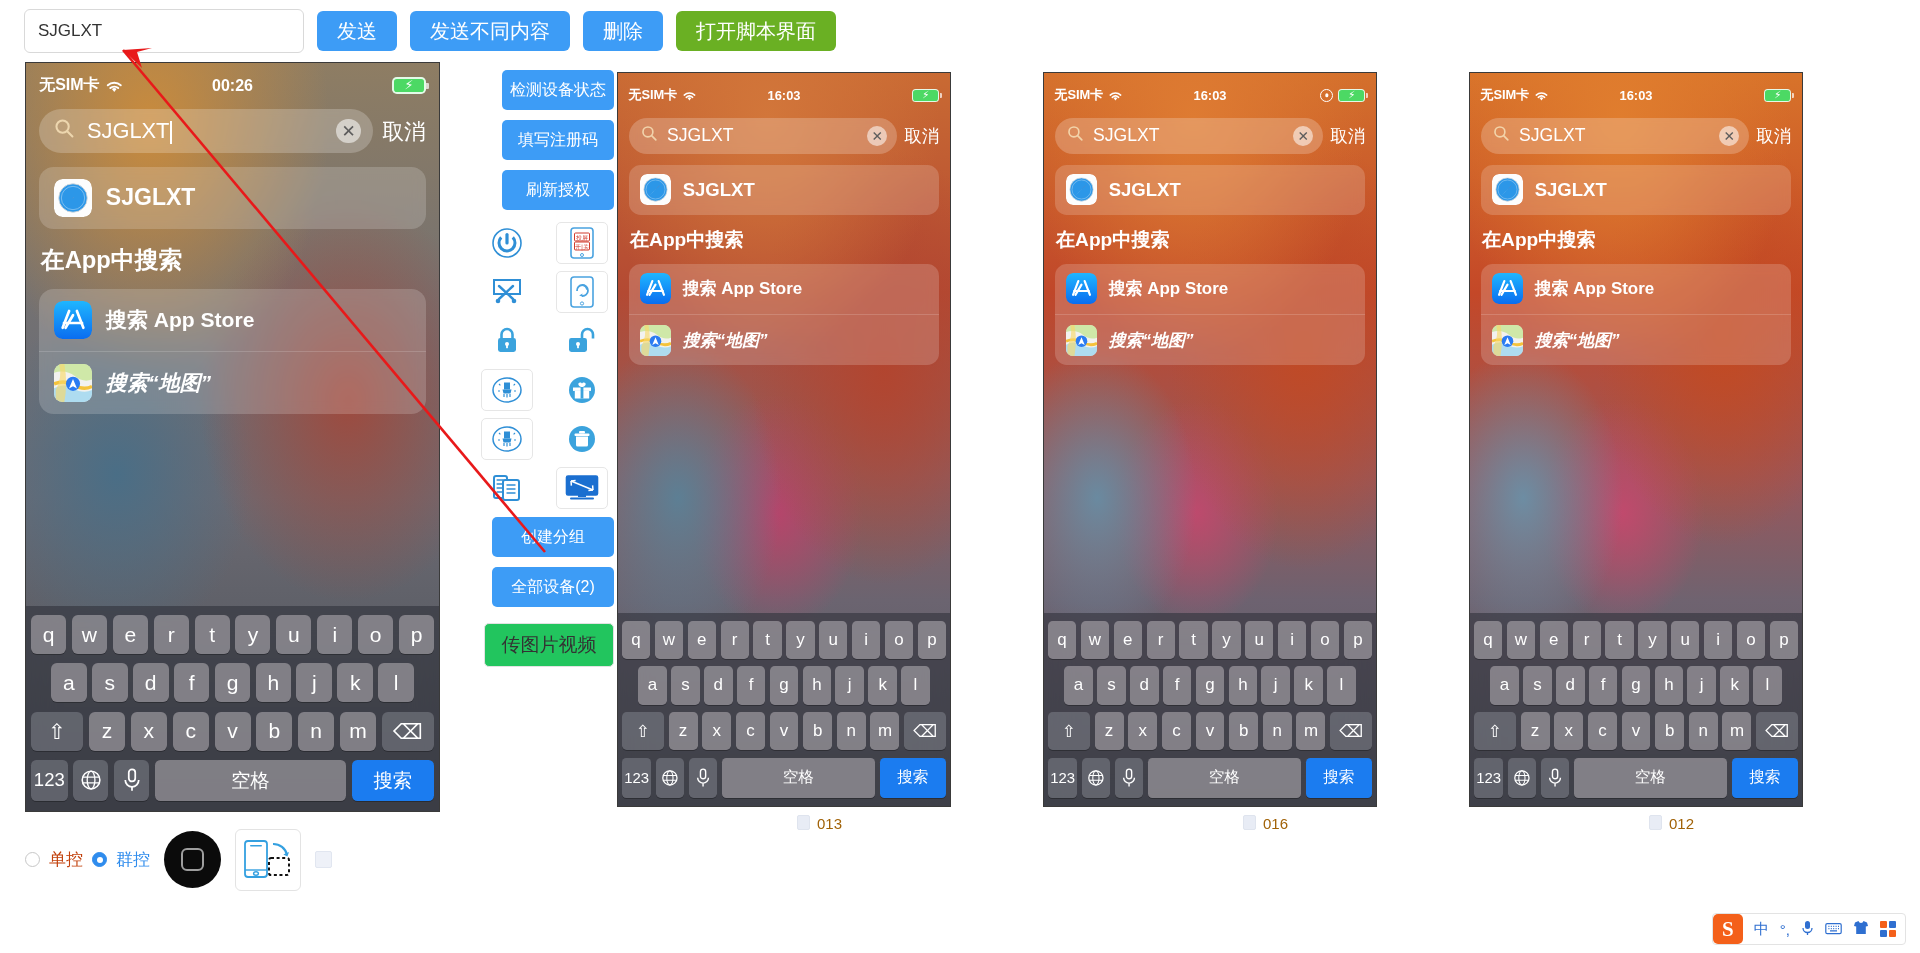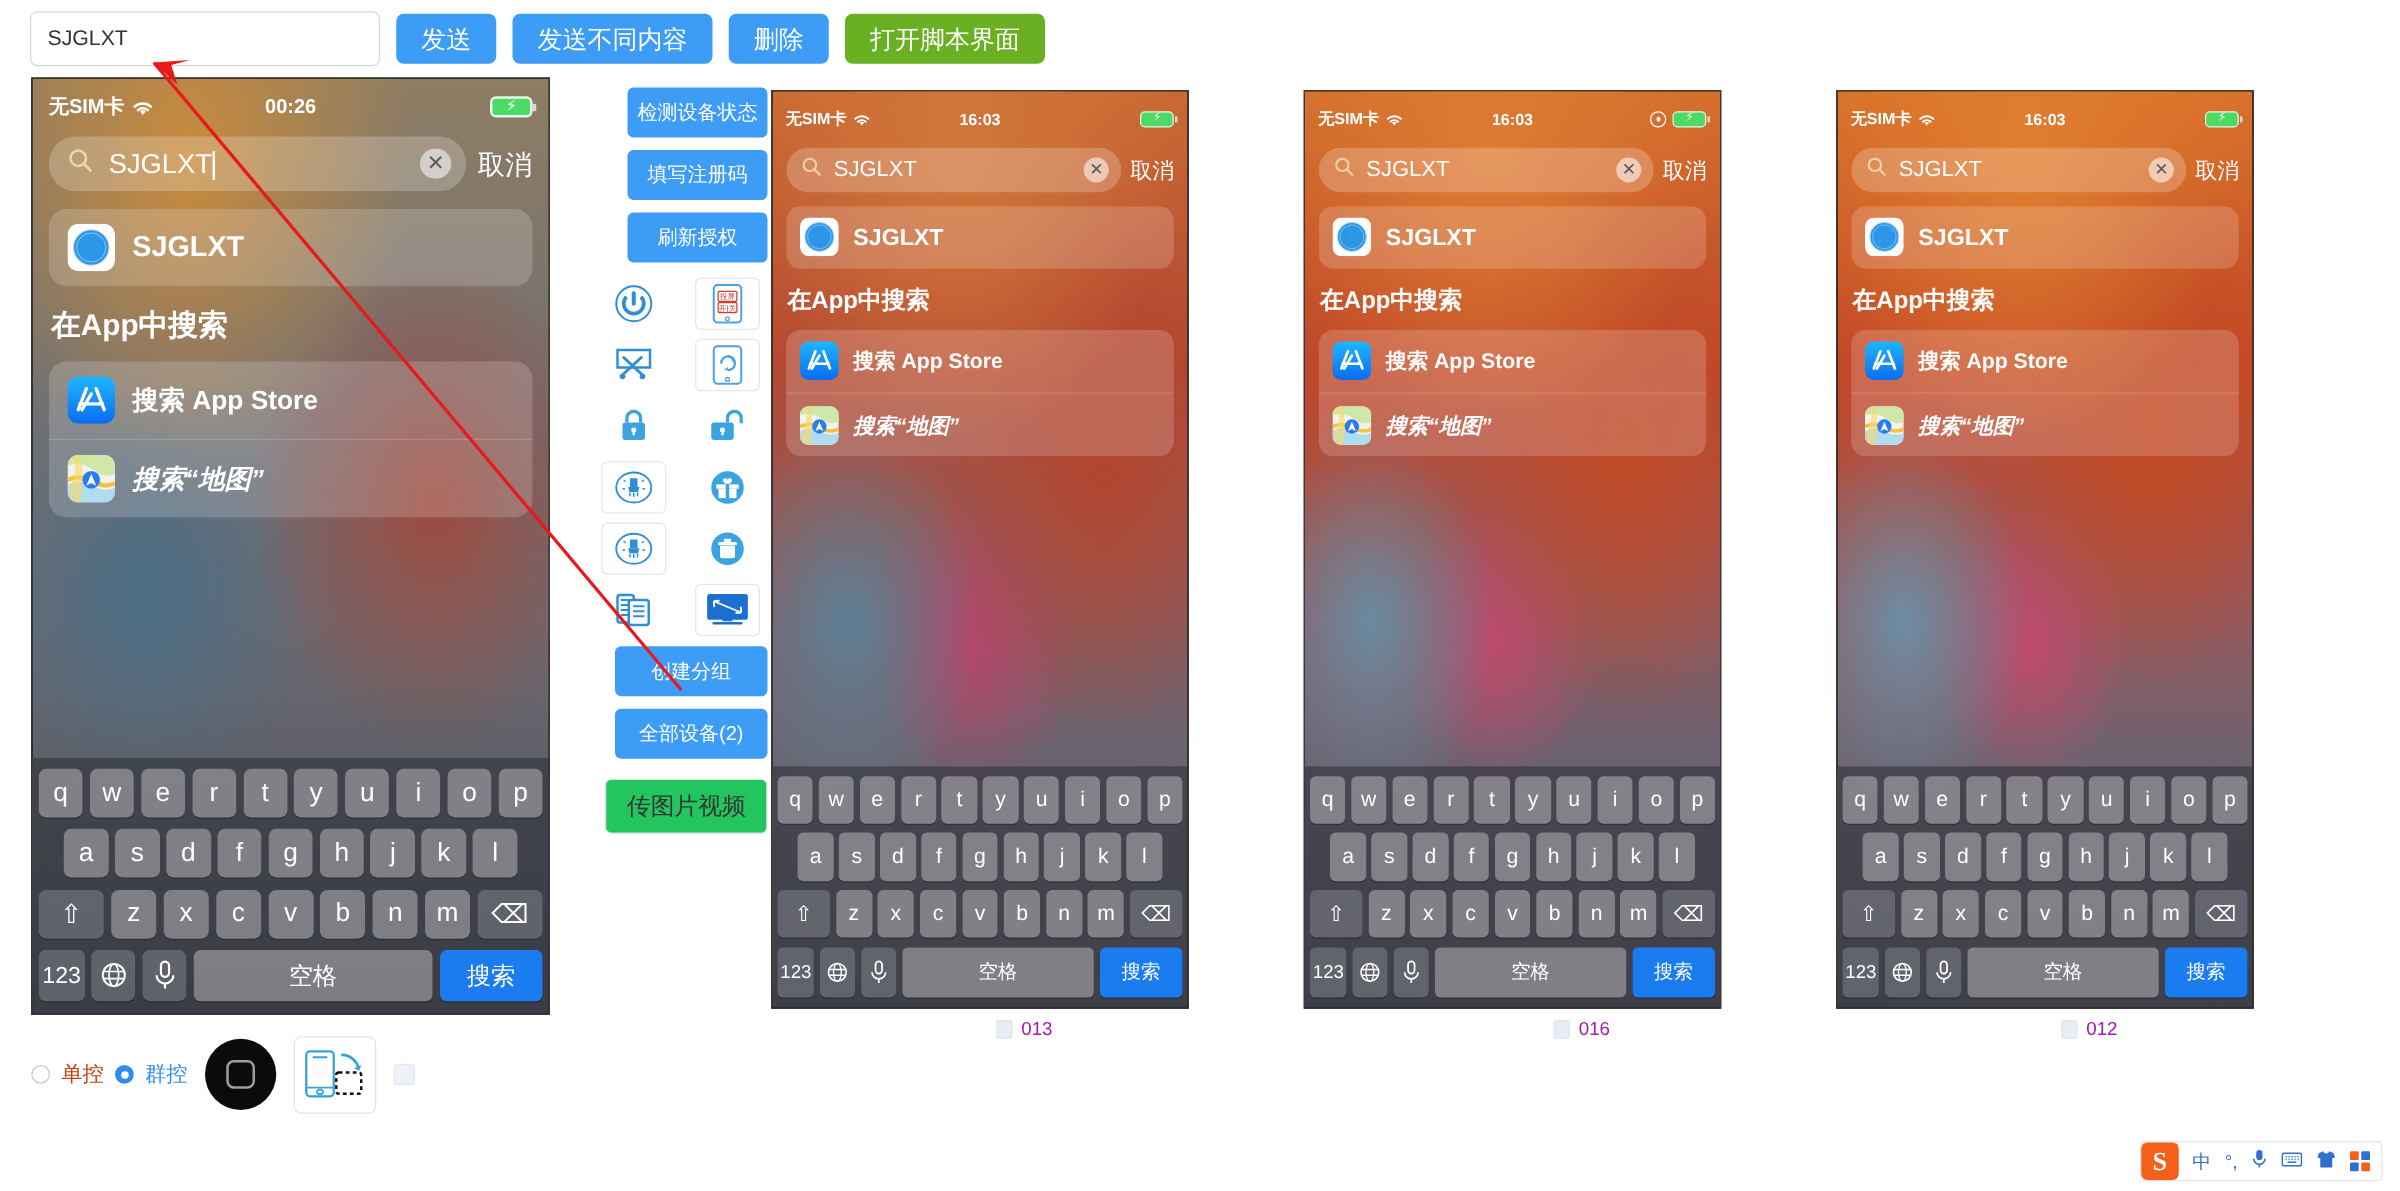--- a/index.html
+++ b/index.html
@@ -156,22 +156,22 @@
   }
   .key.letter{ flex:1; }
   .key.dark{ background:rgba(130,132,142,.52); }
   .key.space{ flex:5.2; }
   .key.go{ background:#1b7cf0; flex:2.25; }
   .key.wide{ flex:1.45; }
   .kbrow.r2{ padding:0 5%; }
 
   
   .devlabel{
-    position:absolute; display:flex; align-items:center; gap:7px;
-    color:#a21caf; font-size:15px;
+    position:absolute; display:flex; gap:7px;
+    color:#a16207; font-size:15px;
   }
   .devcheck{
     width:13px; height:15px; background:#e8ecf5; border:1px solid #dfe4ee;
     border-radius:2px; display:block;
   }
 
   
   #panel{
     position:absolute; left:440px; top:62px; width:174px; height:746px;
     background:#fff; display:flex; flex-direction:column;

